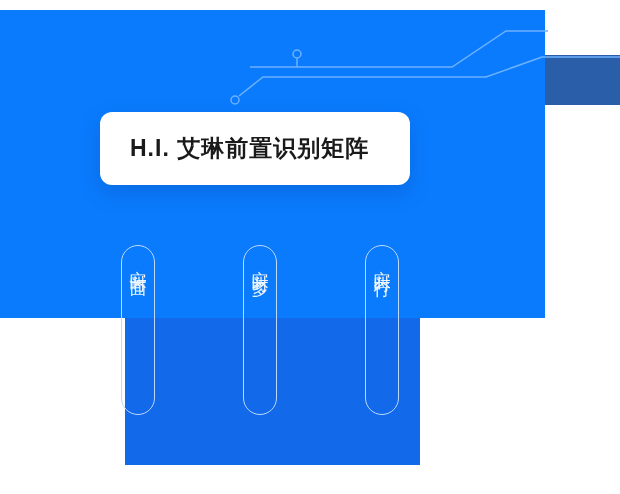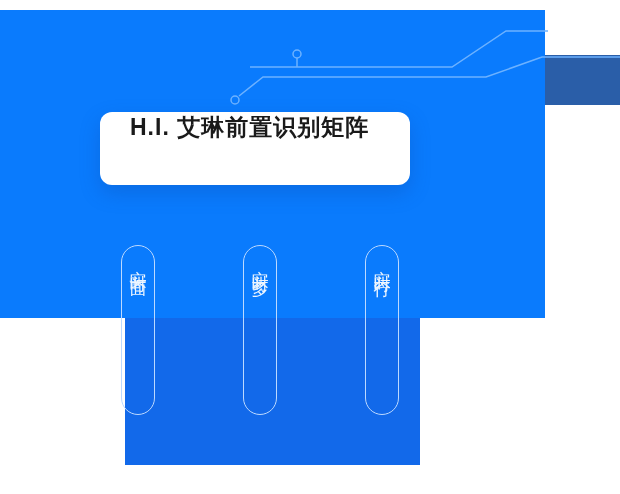--- a/index.html
+++ b/index.html
@@ -60,20 +60,21 @@
   .title-card {
     position: absolute;
     left: 100px;
     top: 112px;
     width: 310px;
     height: 73px;
     background: #ffffff;
     border-radius: 12px;
     box-shadow: 0 8px 20px rgba(15, 70, 160, 0.28);
     display: flex;
+    align-items: center;
     box-sizing: border-box;
     padding-left: 30px;
   }
   .title-card .title-text {
     font-size: 23px;
     font-weight: 600;
     color: #1a1a1a;
     letter-spacing: 1px;
     white-space: nowrap;
   }

